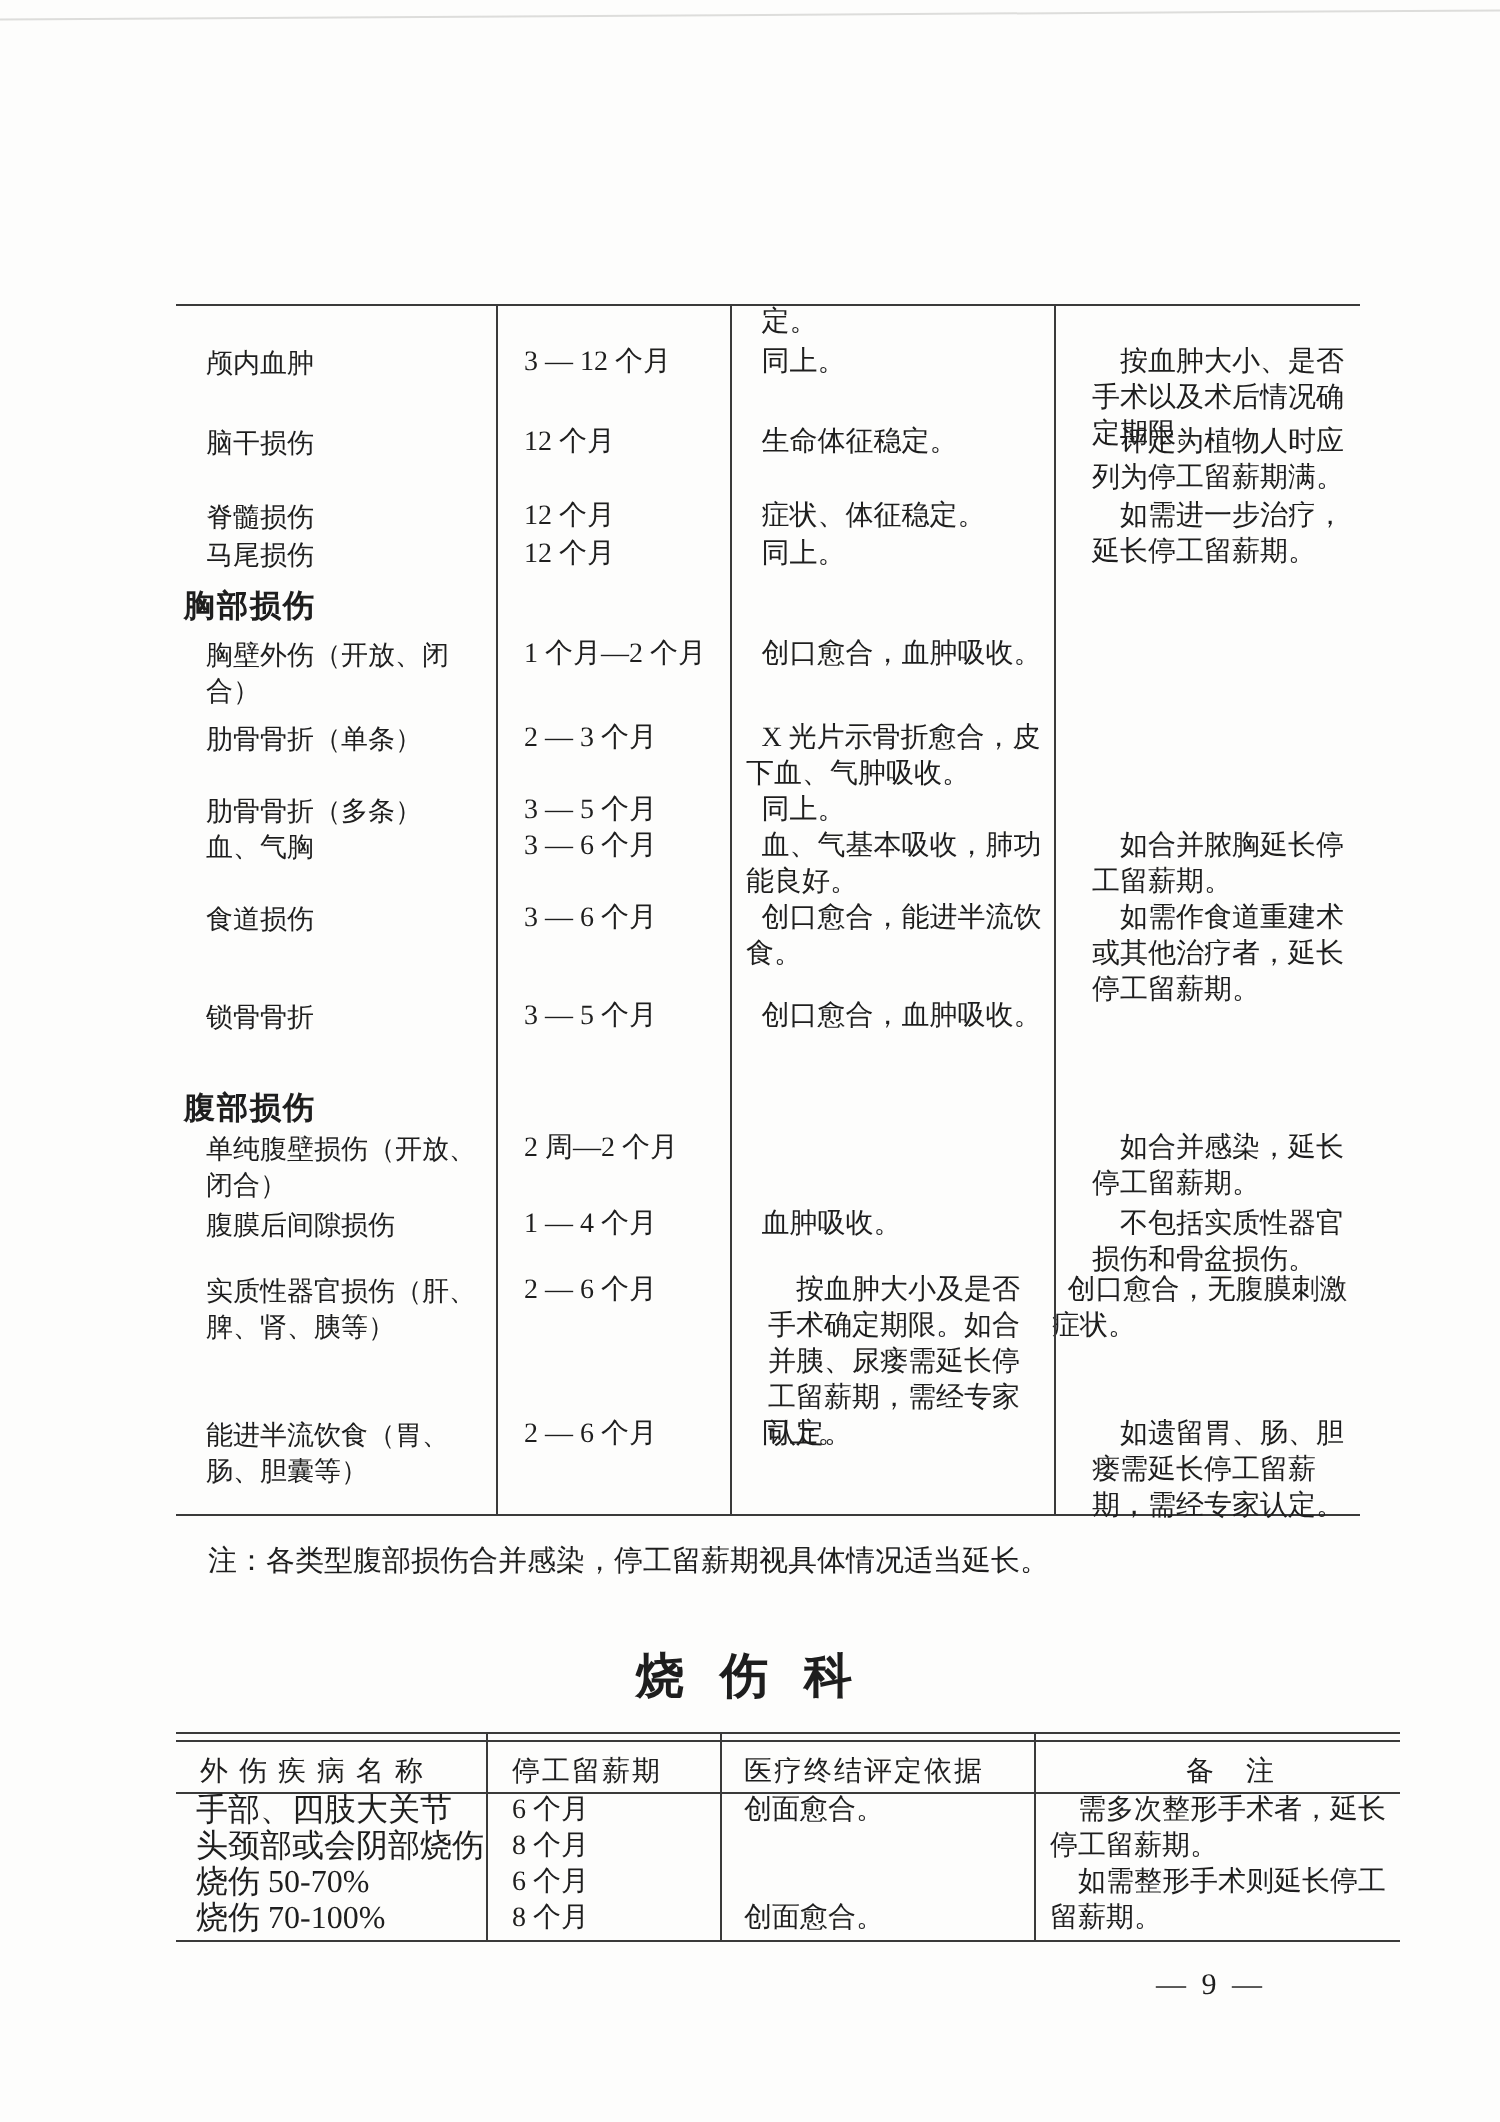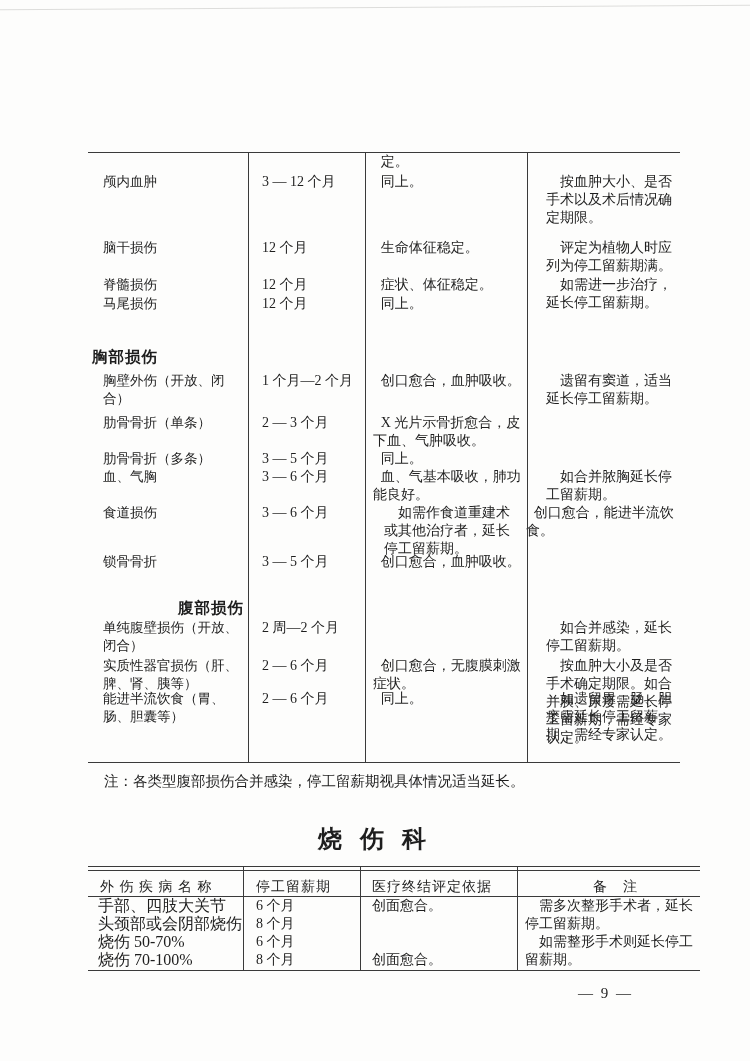--- a/index.html
+++ b/index.html
@@ -31,31 +31,31 @@
   .mtable .v3{left:439px;}
   .m-row{display:flex;align-items:flex-start;overflow:visible;}
   .cell{box-sizing:border-box;overflow:visible;}
   .c1{width:160px;padding-left:15px;padding-right:4px;font-size:13.5px;}
   .c2{width:117px;padding-left:14px;}
   .c3{width:162px;padding-left:8px;text-indent:0.55em;padding-right:2px;}
   .c4{width:153px;padding-left:19px;padding-right:3px;text-indent:1em;}
   
   .m-row:nth-child(1){height:20px;}
   .m-row:nth-child(2){height:40px;}
-  .m-row:nth-child(3){height:37px;margin-top:26px;}
+  .m-row:nth-child(3){height:37px;}
   .m-row:nth-child(4){height:19px;}
   .m-row:nth-child(5){height:26px;}
-  .m-row:nth-child(6){height:24px;margin-top:27px;}
+  .m-row:nth-child(6){height:24px;}
   .m-row:nth-child(7){height:42px;}
   .m-row:nth-child(8){height:36px;}
   .m-row:nth-child(9){height:18px;}
   .m-row:nth-child(10){height:36px;}
   .m-row:nth-child(11){height:49px;}
   .m-row:nth-child(12){height:46px;}
-  .m-row:nth-child(13){height:20px;text-align:right;}
+  .m-row:nth-child(13){height:20px;}
   .m-row:nth-child(14){height:38px;}
   .m-row:nth-child(15){height:33px;}
   .m-row:nth-child(16){height:72px;}
   .m-row:nth-child(17){height:48px;}
   
   .m-row:nth-child(6) .c1,
   .m-row:nth-child(13) .c1{
     font-weight:bold;font-size:15.5px;padding-left:4px;letter-spacing:1px;
   }
 
@@ -144,21 +144,20 @@
         <div class="m-row">
         <div class="cell c1">胸部损伤</div>
         <div class="cell c2"></div>
         <div class="cell c3"></div>
         <div class="cell c4"></div>
       </div>
         <div class="m-row">
         <div class="cell c1">胸壁外伤（开放、闭合）</div>
         <div class="cell c2">1 个月—2 个月</div>
         <div class="cell c3">创口愈合，血肿吸收。</div>
-        <div class="cell c4">遗留有窦道，适当延长停工留薪期。</div>
       </div>
         <div class="m-row">
         <div class="cell c1">肋骨骨折（单条）</div>
         <div class="cell c2">2 — 3 个月</div>
         <div class="cell c3">X 光片示骨折愈合，皮下血、气肿吸收。</div>
         <div class="cell c4"></div>
       </div>
         <div class="m-row">
         <div class="cell c1">肋骨骨折（多条）</div>
         <div class="cell c2">3 — 5 个月</div>
@@ -167,46 +166,52 @@
       </div>
         <div class="m-row">
         <div class="cell c1">血、气胸</div>
         <div class="cell c2">3 — 6 个月</div>
         <div class="cell c3">血、气基本吸收，肺功能良好。</div>
         <div class="cell c4">如合并脓胸延长停工留薪期。</div>
       </div>
         <div class="m-row">
         <div class="cell c1">食道损伤</div>
         <div class="cell c2">3 — 6 个月</div>
+        <div class="cell c3">创口愈合，能进半流饮食。</div>
         <div class="cell c4">如需作食道重建术或其他治疗者，延长停工留薪期。</div>
-        <div class="cell c3">创口愈合，能进半流饮食。</div>
       </div>
         <div class="m-row">
         <div class="cell c1">锁骨骨折</div>
         <div class="cell c2">3 — 5 个月</div>
         <div class="cell c3">创口愈合，血肿吸收。</div>
         <div class="cell c4"></div>
       </div>
         <div class="m-row">
         <div class="cell c1">腹部损伤</div>
         <div class="cell c2"></div>
         <div class="cell c3"></div>
         <div class="cell c4"></div>
       </div>
         <div class="m-row">
         <div class="cell c1">单纯腹壁损伤（开放、闭合）</div>
         <div class="cell c2">2 周—2 个月</div>
         <div class="cell c3"></div>
         <div class="cell c4">如合并感染，延长停工留薪期。</div>
       </div>
         <div class="m-row">
+        <div class="cell c1">腹膜后间隙损伤</div>
+        <div class="cell c2">1 — 4 个月</div>
+        <div class="cell c3">血肿吸收。</div>
+        <div class="cell c4">不包括实质性器官损伤和骨盆损伤。</div>
+      </div>
+        <div class="m-row">
         <div class="cell c1">实质性器官损伤（肝、脾、肾、胰等）</div>
         <div class="cell c2">2 — 6 个月</div>
+        <div class="cell c4">按血肿大小及是否手术确定期限。如合并胰、尿瘘需延长停工留薪期，需经专家认定。</div>
         <div class="cell c3">创口愈合，无腹膜刺激症状。</div>
-        <div class="cell c4">按血肿大小及是否手术确定期限。如合并胰、尿瘘需延长停工留薪期，需经专家认定。</div>
       </div>
         <div class="m-row">
         <div class="cell c1">能进半流饮食（胃、肠、胆囊等）</div>
         <div class="cell c2">2 — 6 个月</div>
         <div class="cell c3">同上。</div>
         <div class="cell c4">如遗留胃、肠、胆瘘需延长停工留薪期，需经专家认定。</div>
       </div>
       </div>
   </div>
 

